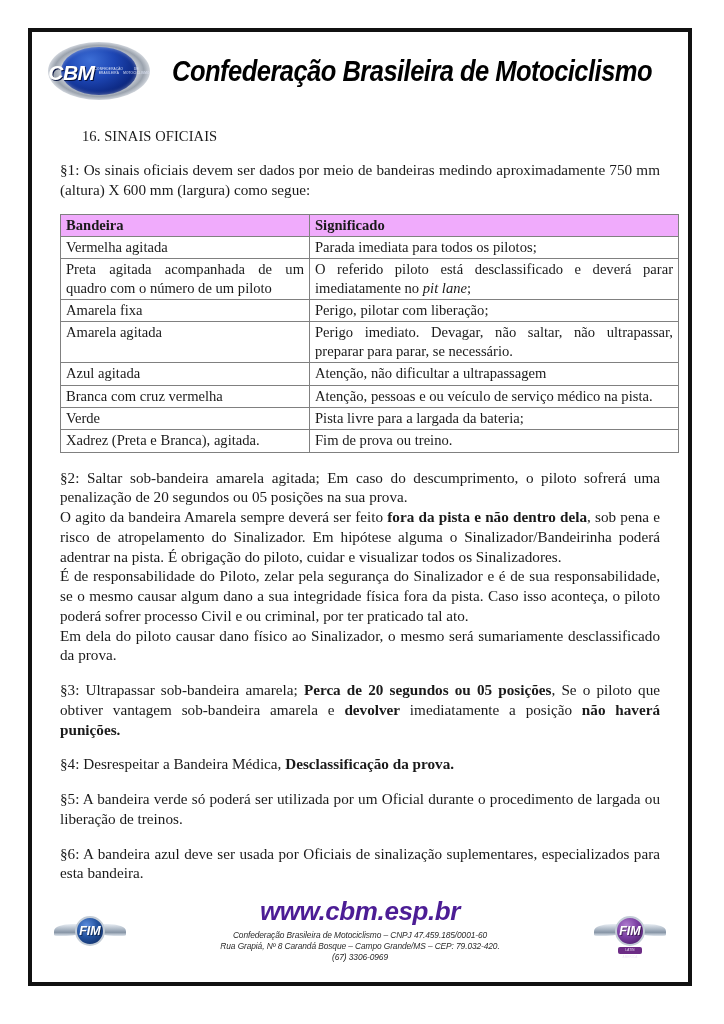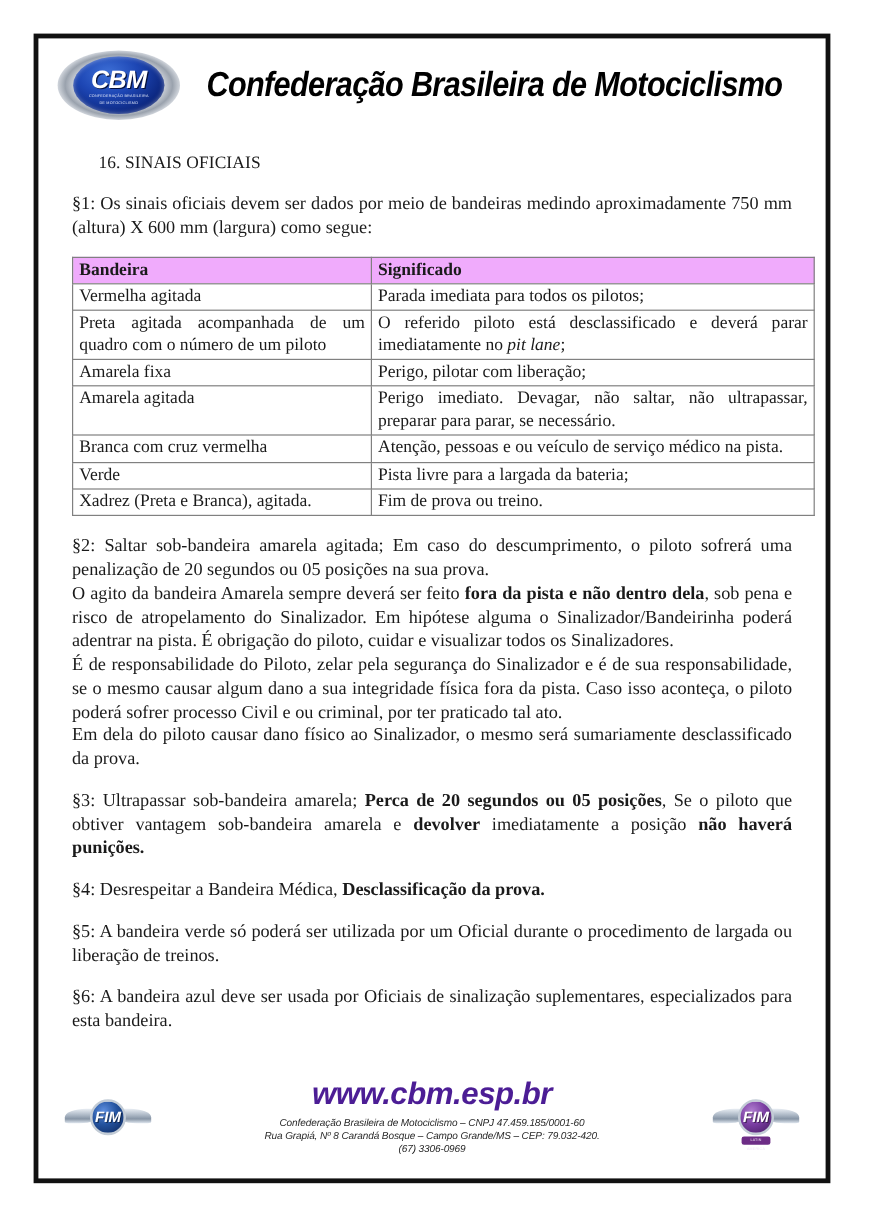--- a/index.html
+++ b/index.html
@@ -55,21 +55,21 @@
     background: radial-gradient(ellipse at 50% 50%, #ffffff 0%, #ffffff 44%, #c9ced6 52%, #9aa2ad 62%, #d9dde3 72%, #ffffff 84%);
   }
   .cbm-oval {
     position: absolute;
     left: 21px; top: 9px;
     width: 76px; height: 48px;
     border-radius: 50%;
     background: radial-gradient(ellipse at 38% 28%, #3d6fd6 0%, #1d46b4 38%, #0c2780 72%, #061852 100%);
     box-shadow: inset 0 0 4px rgba(255,255,255,0.45);
     display: flex;
-    flex-direction: column;
+    flex-direction: row;
     align-items: center;
     justify-content: center;
   }
   .cbm-oval .cbm-mark {
     color: #ffffff;
     font-family: "Liberation Sans", sans-serif;
     font-weight: bold;
     font-style: italic;
     font-size: 21px;
     letter-spacing: -0.5px;
@@ -286,20 +286,24 @@
           </tr>
           <tr>
             <td>Amarela fixa</td>
             <td>Perigo, pilotar com liberação;</td>
           </tr>
           <tr>
             <td>Amarela agitada</td>
             <td class="just">Perigo imediato. Devagar, não saltar, não ultrapassar, preparar para parar, se necessário.</td>
           </tr>
           <tr>
+            <td>Azul agitada</td>
+            <td>Atenção, não dificultar a ultrapassagem</td>
+          </tr>
+          <tr>
             <td>Branca com cruz vermelha</td>
             <td class="just">Atenção, pessoas e ou veículo de serviço médico na pista.</td>
           </tr>
           <tr>
             <td>Verde</td>
             <td>Pista livre para a largada da bateria;</td>
           </tr>
           <tr>
             <td>Xadrez (Preta e Branca), agitada.</td>
             <td>Fim de prova ou treino.</td>

